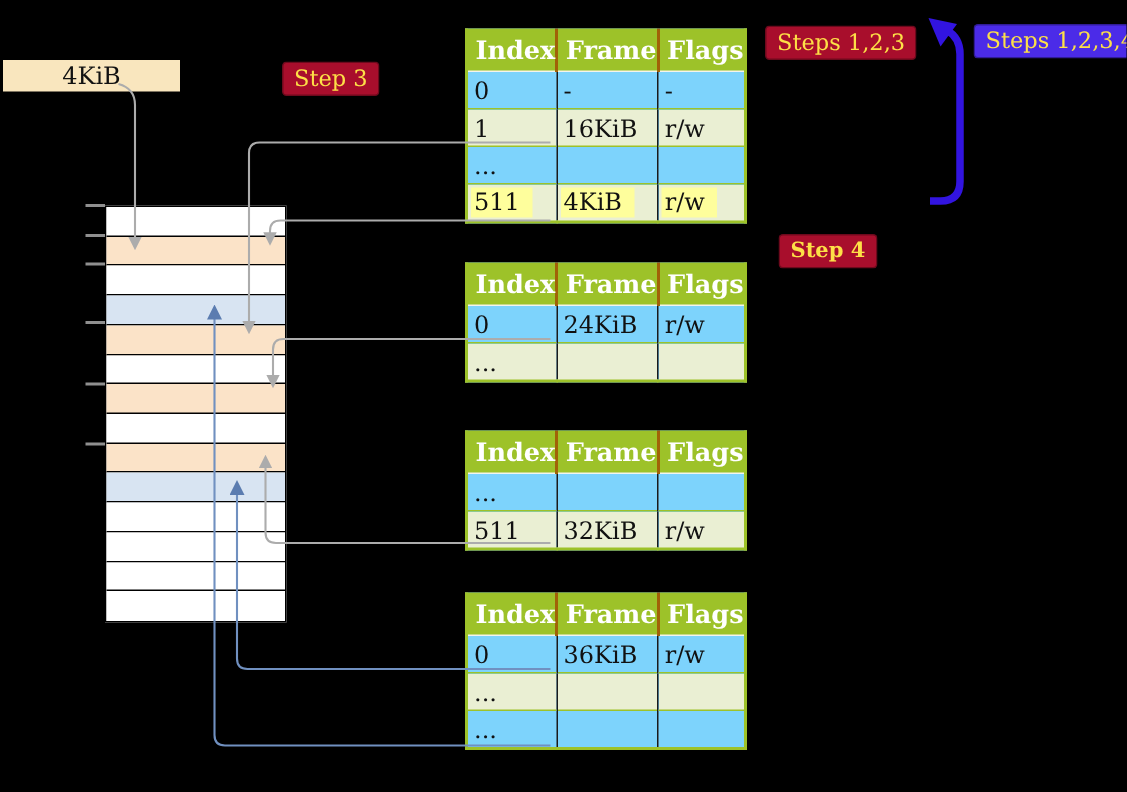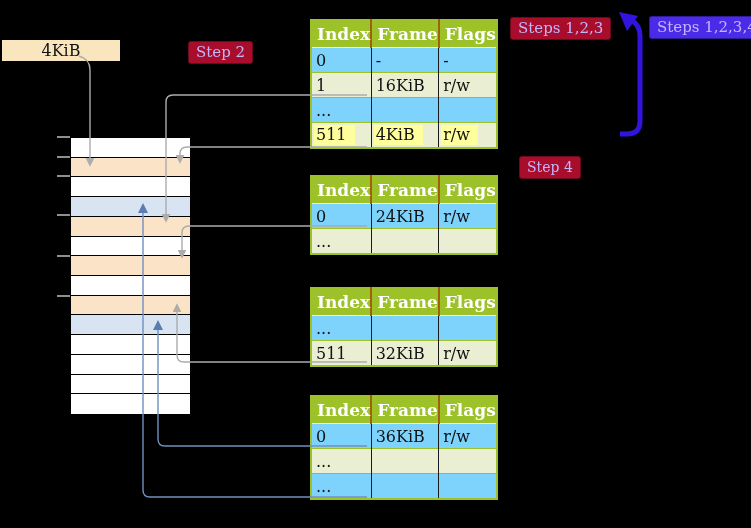--- a/index.html
+++ b/index.html
@@ -8,30 +8,30 @@
     --peach:#FBE3C8; --lblue:#D8E4F2; --conn-gray:#ACACAC; --conn-blue:#7090C0;
     --label-wheat:#F9E6BE;
   }
   html,body{margin:0;padding:0;}
   body{
     width:751px;height:528px;overflow:hidden;position:relative;
     background:#000;font-family:"DejaVu Serif","Liberation Serif",serif;
   }
   
   .badge{
-    position:absolute;color:#c4b5fd;font-size:15px;line-height:19px;
+    position:absolute;color:#fde047;font-size:15px;line-height:19px;
     padding:1px 7px;border-radius:3px;white-space:nowrap;
     border:1px solid rgba(0,0,0,.35);
   }
   .badge.red{background:var(--crimson);}
   .badge.blue{background:var(--badge-blue);}
   #badge-step0{left:188px;top:41px;}
   #badge-steps123{left:510px;top:17px;}
   #badge-steps1234{left:649px;top:16px;}
-  #badge-step4{left:519px;top:156px;font-size:14px;}
+  #badge-step4{left:519px;top:156px;font-size:14px;font-weight:bold;}
   
   .page-size-label{
     position:absolute;left:2px;top:40px;width:118px;height:21px;
     background:var(--label-wheat);color:#111;font-size:16px;
     text-align:center;line-height:21px;
   }
   
   .mem-col{
     position:absolute;left:70px;top:137px;width:119px;height:276px;
     background:#fff;border:1px solid #000;
@@ -66,21 +66,21 @@
   table.ptable col.c-flags{width:55px;}
   .hl{display:inline-block;background:var(--hl-yellow);padding:0 8px 1px 2px;margin-left:-2px;}
   
   #overlay{position:absolute;left:0;top:0;pointer-events:none;}
 </style>
 </head>
 <body>
 
 <div class="page-size-label">4KiB</div>
 
-<div id="badge-step0" class="badge red">Step 2</div>
+<div id="badge-step0" class="badge red">Step 3</div>
 <div id="badge-steps123" class="badge red">Steps 1,2,3</div>
 <div id="badge-steps1234" class="badge blue">Steps 1,2,3,4</div>
 <div id="badge-step4" class="badge red">Step 4</div>
 
 <div class="mem-col" id="mem-col">
     <div class="mem-row white"></div>
     <div class="mem-row peach"></div>
     <div class="mem-row white"></div>
     <div class="mem-row blue"></div>
     <div class="mem-row peach"></div>

